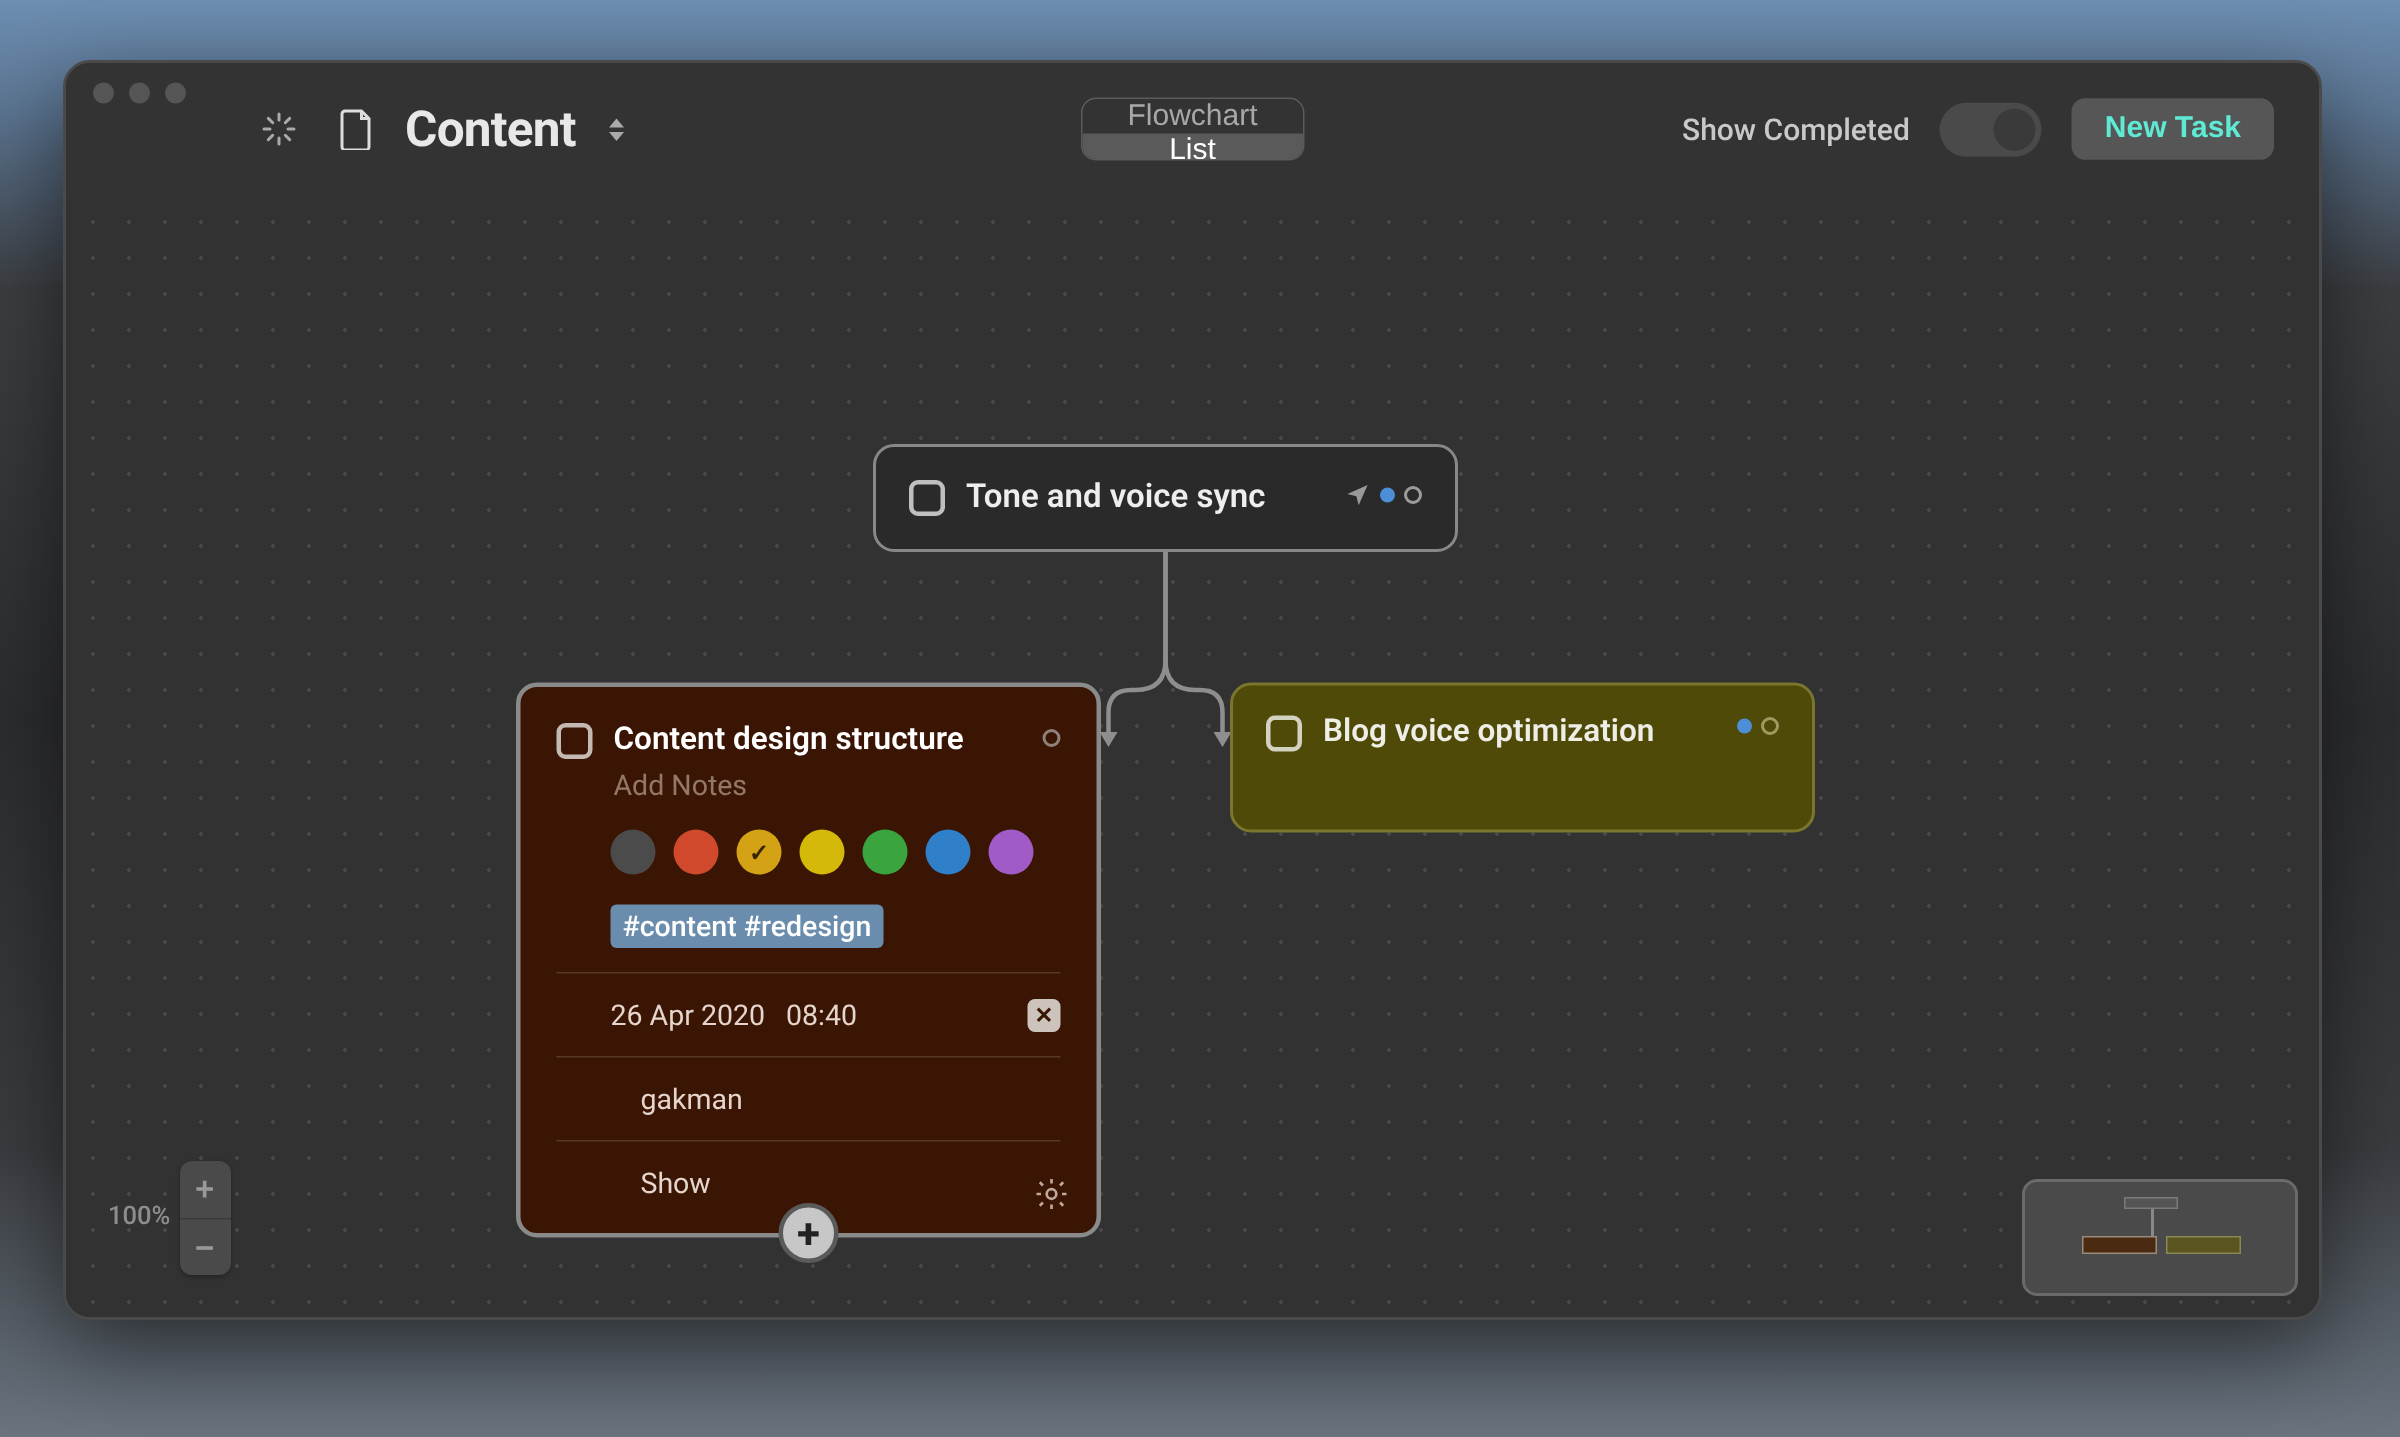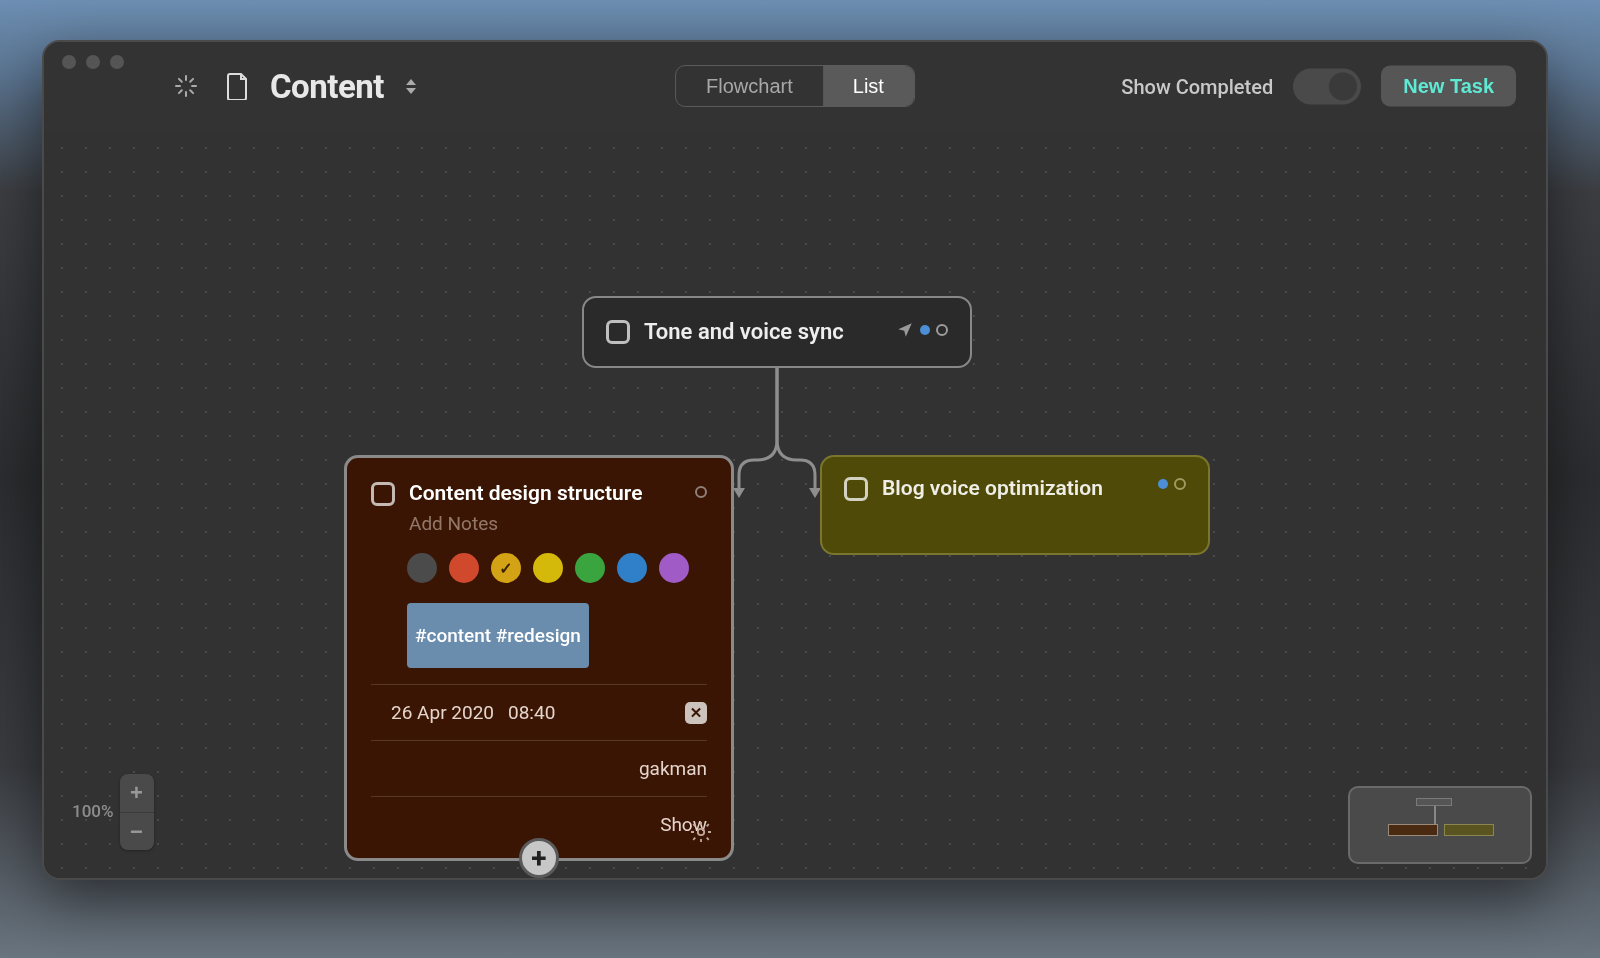--- a/index.html
+++ b/index.html
@@ -43,20 +43,21 @@
   .title { font-size: 33px; font-weight: 700; color: #e8e8e8; margin-right: 6px; letter-spacing: -0.5px;}
   .title-updown { width: 18px; height: 22px; display:flex; flex-direction:column; justify-content:center; gap:3px; margin-left:-2px;}
   .title-updown span { width:0;height:0;border-left:5px solid transparent;border-right:5px solid transparent; }
   .title-updown .up { border-bottom:6px solid #aaa; }
   .title-updown .dn { border-top:6px solid #aaa; }
 
   .seg {
     position: absolute; left: 50%; transform: translateX(-50%);
     display: flex; border: 1.5px solid #5b5b5b; border-radius: 10px; overflow: hidden;
     height: 42px;
+    flex-direction: column;
   }
   .seg button {
     border: none; background: transparent; color: #a8a8a8;
     font-size: 20px; padding: 0 30px; cursor: pointer; font-weight: 500;
   }
   .seg button.active { background: #5a5a5a; color: #fff; }
 
   .right-group {
     position: absolute; right: 30px; top: 50%; transform: translateY(-50%);
     display: flex; align-items: center; gap: 20px;
@@ -120,27 +121,27 @@
     padding: 22px 24px 22px 24px;
   }
   .nodeB .title-t { color: #fff; }
   .nodeB .ring-b { width:12px;height:12px;border-radius:50%;border:2.5px solid rgba(200,200,200,0.6); margin-top:6px; margin-left:auto;}
   .notes { color: rgba(220,200,190,0.55); font-size: 19px; margin: 6px 0 18px 38px; }
   .colors { display:flex; gap:12px; margin: 0 0 20px 36px; }
   .cbtn { width:30px; height:30px; border-radius:50%; cursor:pointer; display:flex;align-items:center;justify-content:center; }
   .cbtn.sel::after { content:"✓"; color:#3a2400; font-size:16px; font-weight:900; }
   .tags {
     display:inline-block; background:#6a8cad; color:#fff;
-    padding: 21px 8px; border-radius:4px; margin-left:36px;
+    padding: 3px 8px; border-radius:4px; margin-left:36px;
     font-size: 19px; font-weight:500;
   }
   .sep { height:1px; background: rgba(255,255,255,0.15); margin: 16px 0; }
-  .meta-row { display:flex; align-items:center; font-size:19px; color:#e5d5cc; margin-left:20px;text-align:center; }
+  .meta-row { display:flex; align-items:center; font-size:19px; color:#e5d5cc; margin-left:36px;text-align:center; }
   .meta-row .x { margin-left:auto; width:22px;height:22px; background:#ccc3bd; color:#3a1503; border-radius:5px; display:flex;align-items:center;justify-content:center; font-weight:900; font-size:15px; cursor:pointer;}
-  .plain { font-size:19px; color:#e5d5cc; margin-left:56px;text-align:right; }
+  .plain { font-size:19px; color:#e5d5cc; margin-left:56px; }
   .gear-b { position:absolute; right:18px; bottom:14px; width:24px;height:24px; }
   .gear-b svg { width:100%;height:100%; stroke:#bfa89b; fill:none; stroke-width:1.8; }
   .addbtn {
     position:absolute; left:50%; bottom:-20px; transform:translateX(-50%);
     width:40px;height:40px; border-radius:50%;
     background:#c7c7c7; color:#222; font-size:28px; font-weight:700;
     display:flex;align-items:center;justify-content:center; cursor:pointer;
     border: 3px solid #5a5a5a;
   }
 

